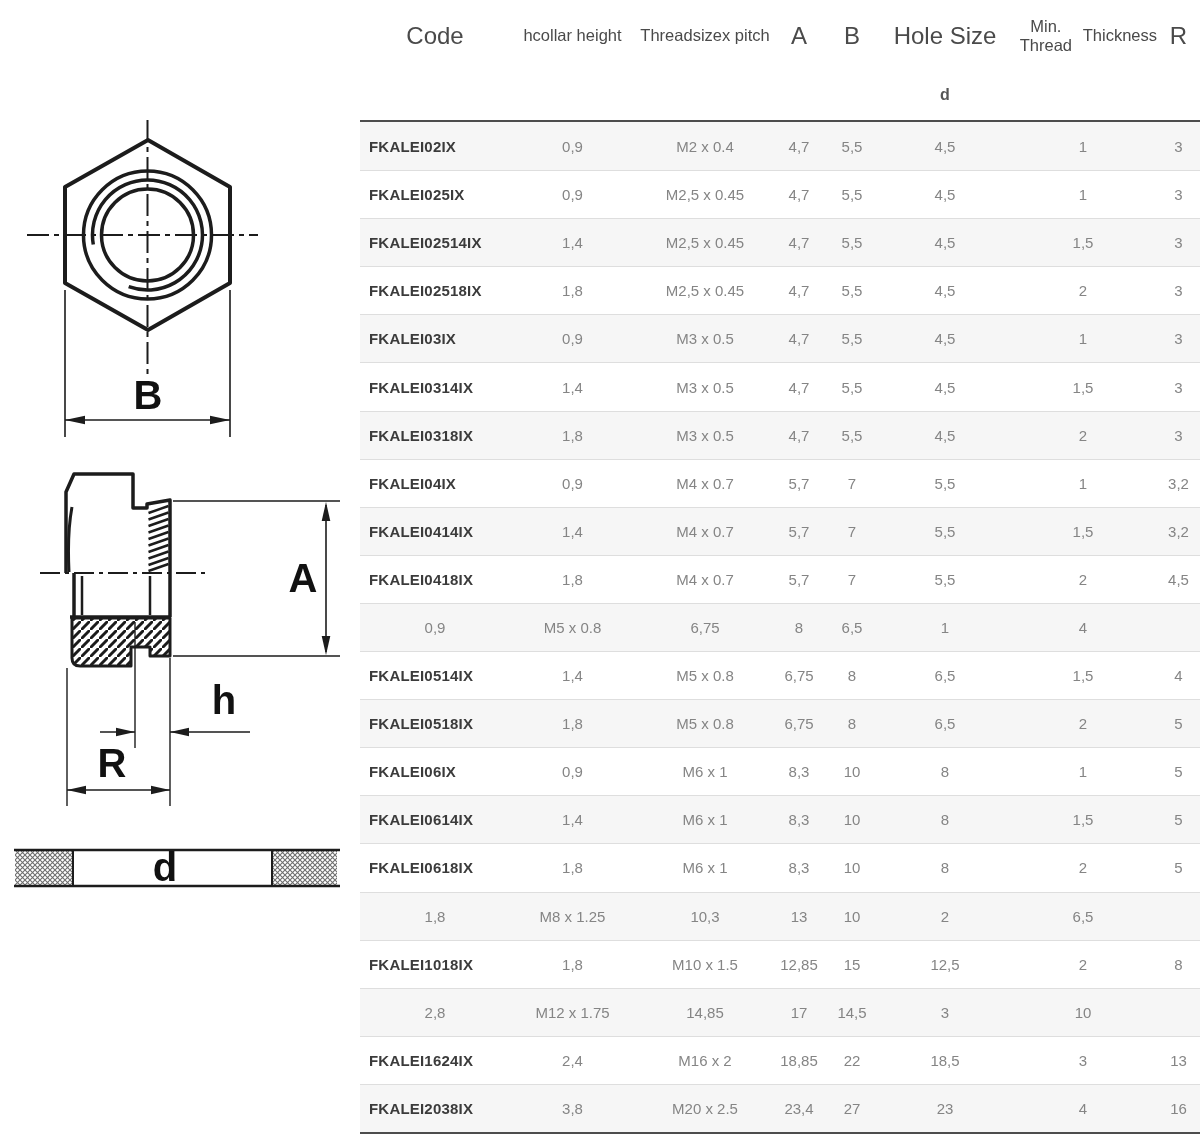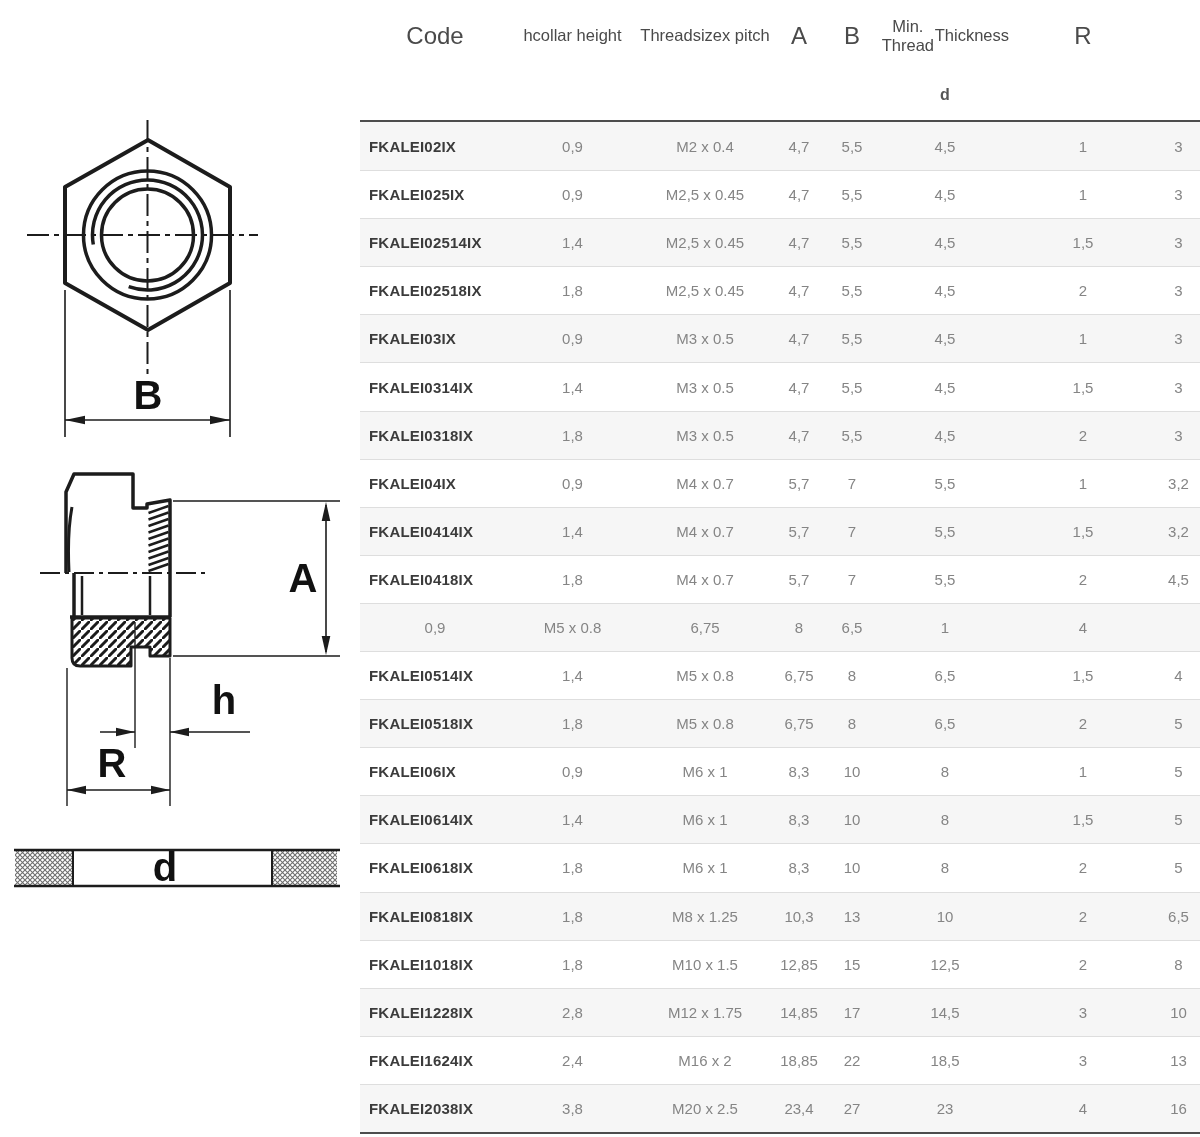--- a/index.html
+++ b/index.html
@@ -154,20 +154,23 @@
         <span>Thread</span>
         <span>size</span>
         <span>x pitch</span>
       </div>
       <div class="hcell big">
         <span>A</span>
       </div>
       <div class="hcell big">
         <span>B</span>
       </div>
+      <div class="hcell big">
+        <span>Hole Size</span>
+      </div>
       <div class="hcell small">
         <span>Min. Thread</span>
         <span>Thickness</span>
       </div>
       <div class="hcell big">
         <span>R</span>
       </div>
     </div>
     <div class="hgrid hsub">
       <div class="hcell"></div>
@@ -337,41 +340,39 @@
         <div class="cell code">FKALEI0618IX</div>
         <div class="cell">1,8</div>
         <div class="cell">M6 x 1</div>
         <div class="cell">8,3</div>
         <div class="cell">10</div>
         <div class="cell">8</div>
         <div class="cell">2</div>
         <div class="cell">5</div>
       </div>
       <div class="row">
-        <div class="cell code">FKALEI0818IX</div>
         <div class="cell">1,8</div>
         <div class="cell">M8 x 1.25</div>
         <div class="cell">10,3</div>
         <div class="cell">13</div>
         <div class="cell">10</div>
         <div class="cell">2</div>
         <div class="cell">6,5</div>
       </div>
       <div class="row">
         <div class="cell code">FKALEI1018IX</div>
         <div class="cell">1,8</div>
         <div class="cell">M10 x 1.5</div>
         <div class="cell">12,85</div>
         <div class="cell">15</div>
         <div class="cell">12,5</div>
         <div class="cell">2</div>
         <div class="cell">8</div>
       </div>
       <div class="row">
-        <div class="cell code">FKALEI1228IX</div>
         <div class="cell">2,8</div>
         <div class="cell">M12 x 1.75</div>
         <div class="cell">14,85</div>
         <div class="cell">17</div>
         <div class="cell">14,5</div>
         <div class="cell">3</div>
         <div class="cell">10</div>
       </div>
       <div class="row">
         <div class="cell code">FKALEI1624IX</div>

